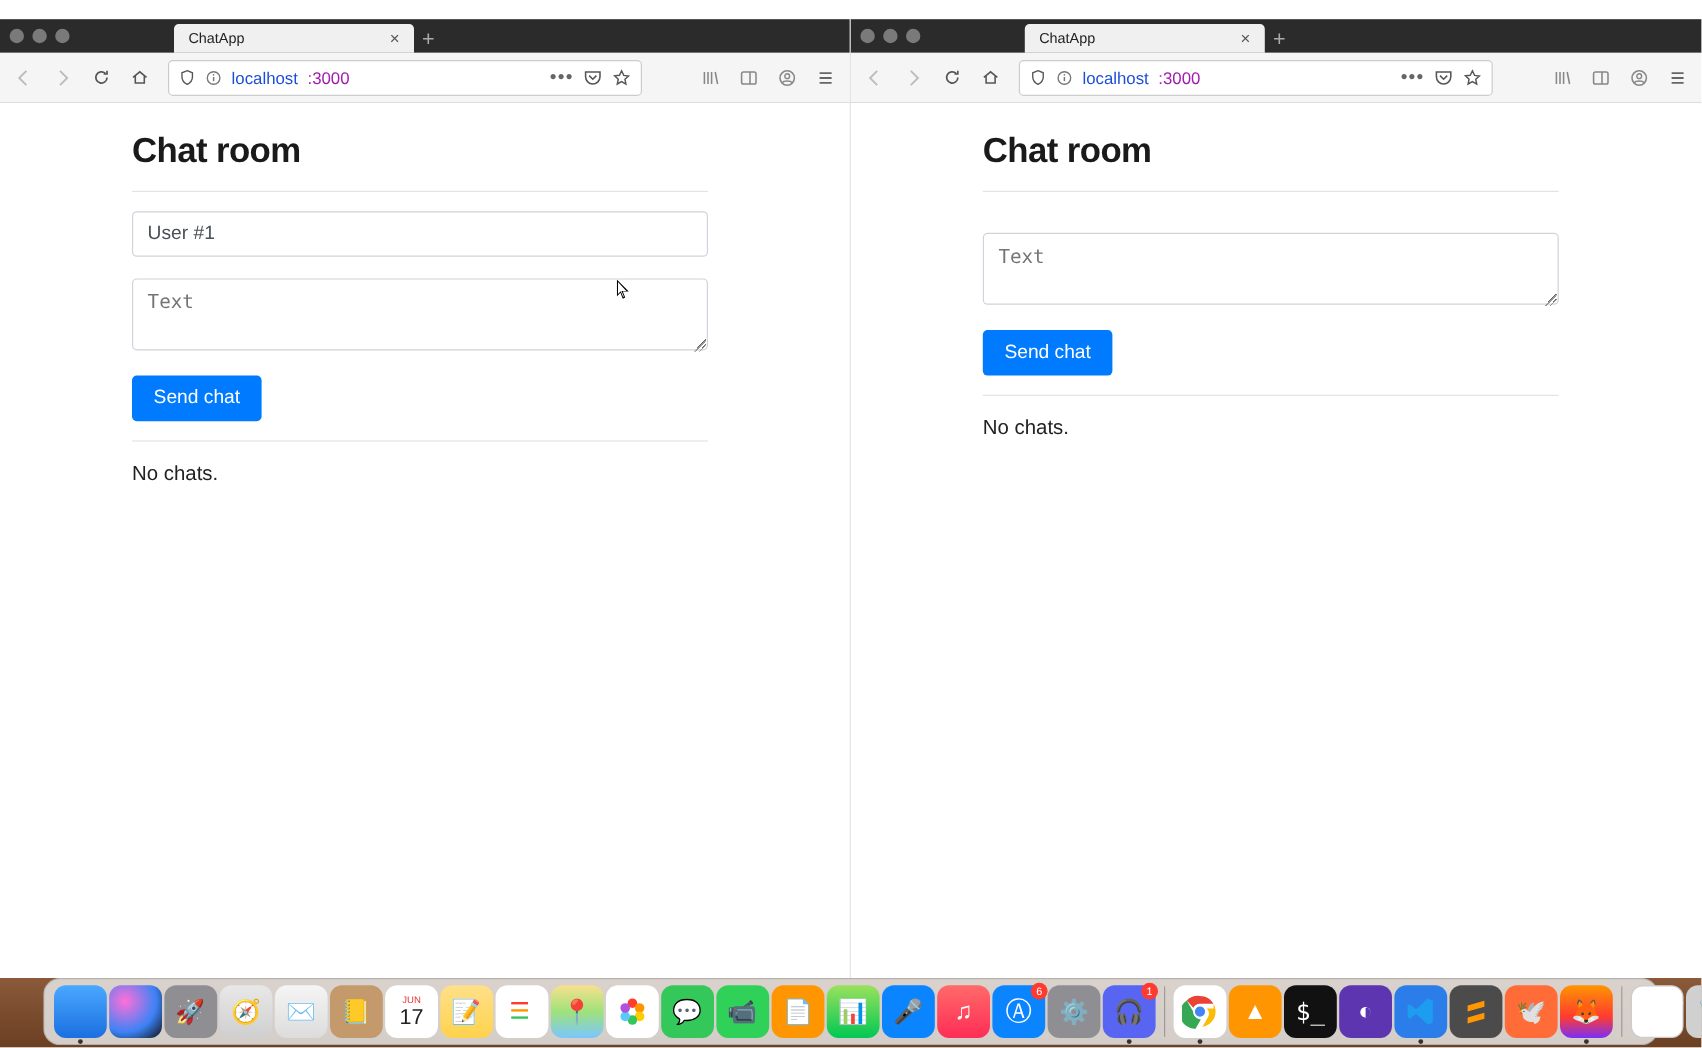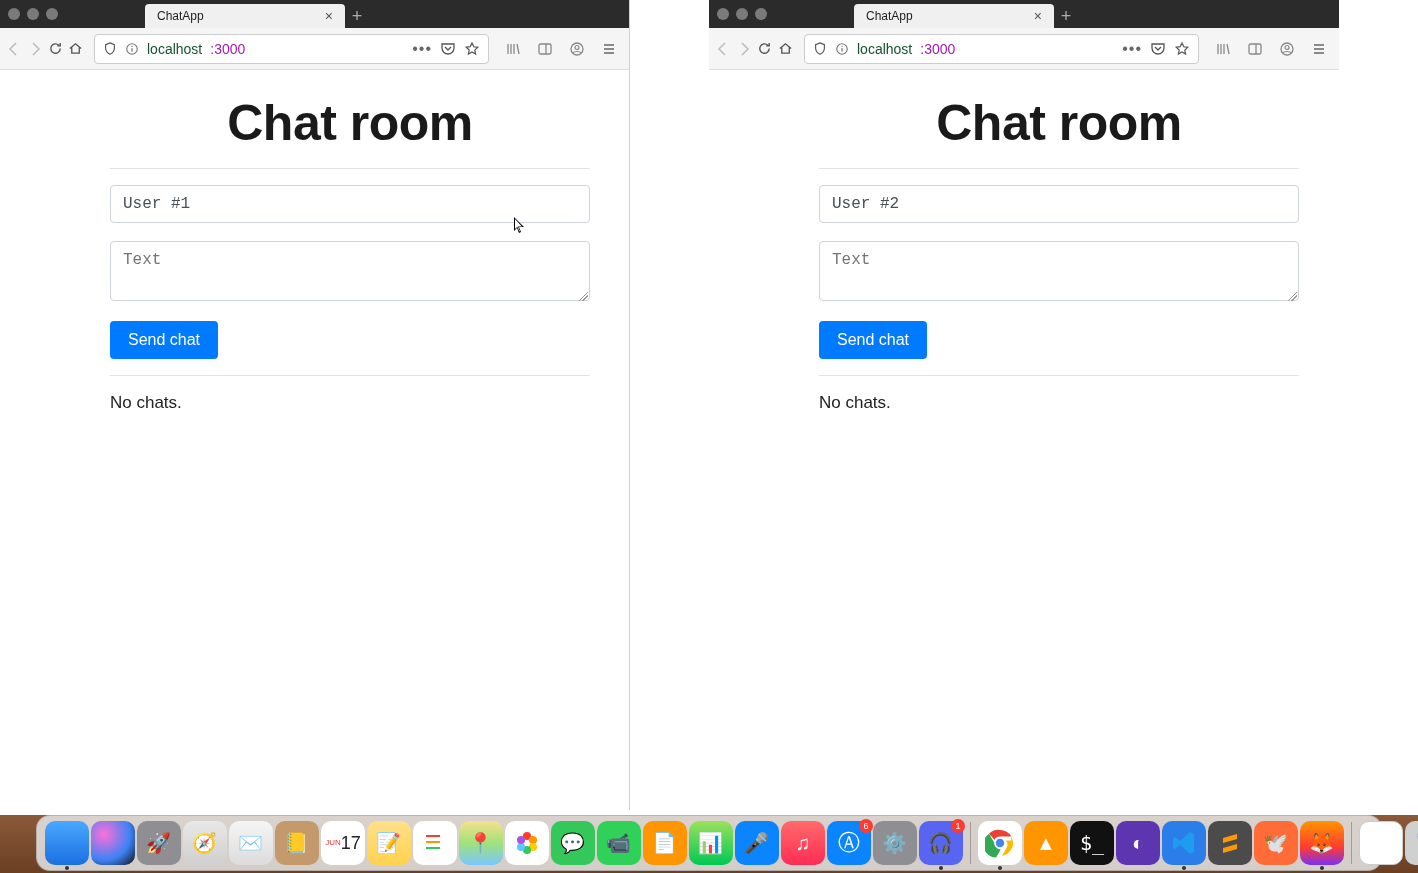--- a/index.html
+++ b/index.html
@@ -1,49 +1,49 @@
 <!DOCTYPE html>
 <html><head>
 <meta charset="utf-8">
 <style>
   * { box-sizing: border-box; margin: 0; padding: 0; }
   html, body { width: 1418px; height: 873px; font-family: -apple-system, BlinkMacSystemFont, "Segoe UI", Helvetica, Arial, sans-serif; background:#fff; overflow:hidden; }
   .desktop { position: relative; width:1418px; height:873px; background:#fff; }
 
   
-  .window { position:absolute; top:0; width:630px; height:810px; background:#fff; border-right:1px solid #d0d0d0; }
+  .window { position:absolute; top:16px; width:709px; height:810px; background:#fff; border-right:1px solid #d0d0d0; }
   .window.right { left:709px; border-right:none; }
   .window.left { left:0; }
 
   
   .titlebar { height:28px; background:#2b2b2b; display:flex; align-items:center; padding:0 8px; gap:7px; }
   .traffic { width:12px; height:12px; border-radius:50%; background:#7a7a7a; }
   .tabstrip { display:flex; align-items:flex-end; margin-left:80px; height:28px; }
   .tab { background:#f0f0f0; color:#222; font-size:12px; height:24px; display:flex; align-items:center; padding:0 10px 0 12px; border-top-left-radius:4px; border-top-right-radius:4px; min-width:200px; justify-content:space-between; }
   .tab .x { color:#555; font-size:14px; line-height:1; padding:0 2px; }
   .newtab { color:#aaa; font-size:18px; width:24px; text-align:center; line-height:24px;}
 
   
   .toolbar { height:42px; background:#f5f5f5; border-bottom:1px solid #ddd; display:flex; align-items:center; padding:0 6px; gap:4px; }
   .tbtn { width:28px; height:28px; display:flex; align-items:center; justify-content:center; color:#555; border-radius:4px; }
   .tbtn.disabled { color:#bbb; }
   .urlbar { flex:0 0 auto; margin:0 6px; height:30px; background:#fff; border:1px solid #ccc; border-radius:4px; display:flex; align-items:center; padding:0 8px; gap:8px; width:395px; }
   .urlbar .shield, .urlbar .info { color:#777; font-size:13px; }
-  .urlhost { color:#14532d; font-size:14px; }
+  .urlhost { color:#1d4ed8; font-size:14px; }
   .urlport { color:#a21caf; font-size:14px; }
   .urlbar .spacer { flex:1; }
   .urlbar .dots { color:#666; letter-spacing:1px; }
   .right-icons { display:flex; gap:4px; margin-left:auto; }
   hr.sep { border:none; border-top:1px solid #e3e3e3; margin:16px 0; }
 
   
   .page { padding:24px 0 0 0; background:#fff; height:calc(100% - 70px); overflow:auto; }
   .container { width:480px; margin-left:110px; }
-  h1.title { font-size:50px; font-weight:600; color:#1a1a1a; margin-bottom:0; letter-spacing:-0.5px;text-align:center;}
-  .field { width:100%; border:1px solid #ced4da; border-radius:4px; padding:9px 12px; font-size:16px; color:#495057; background:#fff; margin-bottom:0;font-family:Liberation Mono, monospace; }
+  h1.title { font-size:29px; font-weight:600; color:#1a1a1a; margin-bottom:0; letter-spacing:-0.5px;}
+  .field { width:100%; border:1px solid #ced4da; border-radius:4px; padding:9px 12px; font-size:16px; color:#495057; background:#fff; margin-bottom:0; }
   textarea.field { height:60px; resize:both; margin-top:18px;}
   .textarea-wrap{position:relative;}
   .resize-grip{position:absolute;right:2px;bottom:4px;width:12px;height:12px;pointer-events:none;background:
     linear-gradient(135deg, transparent 0 60%, #999 60% 65%, transparent 65% 75%, #999 75% 80%, transparent 80% 100%);}
   .btn-primary { background:#007bff; color:#fff; border:none; border-radius:4px; padding:10px 18px; font-size:16px; cursor:pointer; margin-top:16px;}
   .empty { font-size:17px; color:#222; margin-top:17px; }
   .cursor { position:absolute; width:12px; height:18px; pointer-events:none;}
   .cursor svg{display:block;}
 
   
@@ -61,21 +61,21 @@
   .dot{position:absolute;bottom:-5px;left:50%;transform:translateX(-50%);width:4px;height:4px;
     border-radius:50%;background:#333;}
 
   
   .finder{background:linear-gradient(#4aa8ff,#1b6fe0);} 
   .siri{background:radial-gradient(circle at 30% 30%,#ff6fd8,#3b82f6 60%,#111 100%);}
   .launchpad{background:#8e8e93;}
   .safari{background:linear-gradient(#e8e8e8,#cfcfcf);} 
   .mail{background:linear-gradient(#f5f5f5,#dcdcdc);} 
   .contacts{background:#c49a6c;}
-  .calendar{background:#fff;color:#e53935;flex-direction:row;}
+  .calendar{background:#fff;color:#e53935;flex-direction:column;}
   .calendar .mon{font-size:8px;color:#e53935;line-height:1;}
   .calendar .day{font-size:18px;color:#222;line-height:1;}
   .notes{background:linear-gradient(#ffe08a,#ffd24d);} 
   .reminders{background:#fff;}
   .maps{background:linear-gradient(#f8e08e,#9fe27a 50%,#7ac6ff);} 
   .photos{background:#fff;}
   .messages{background:#34c759;}
   .facetime{background:#30d158;}
   .pages{background:#ff9500;}
   .numbers{background:linear-gradient(#9be15d,#00c853);} 
@@ -306,21 +306,20 @@
               <path d="M3 4h10M3 8h10M3 12h10" stroke="#666" stroke-width="1.5"></path>
             </svg>
           </div>
       </div>
     </div>
 
     <div class="page">
       <div class="container">
         <h1 class="title">Chat room</h1>
         <hr class="sep">
-        <input class="field" value="User #2" style="">
         <div class="textarea-wrap">
           <textarea class="field" placeholder="Text" style=""></textarea>
           <div class="resize-grip"></div>
         </div>
         <button class="btn-primary">Send chat</button>
         <hr class="sep">
         <div class="empty">No chats.</div>
       </div>
     </div>
   </div>

